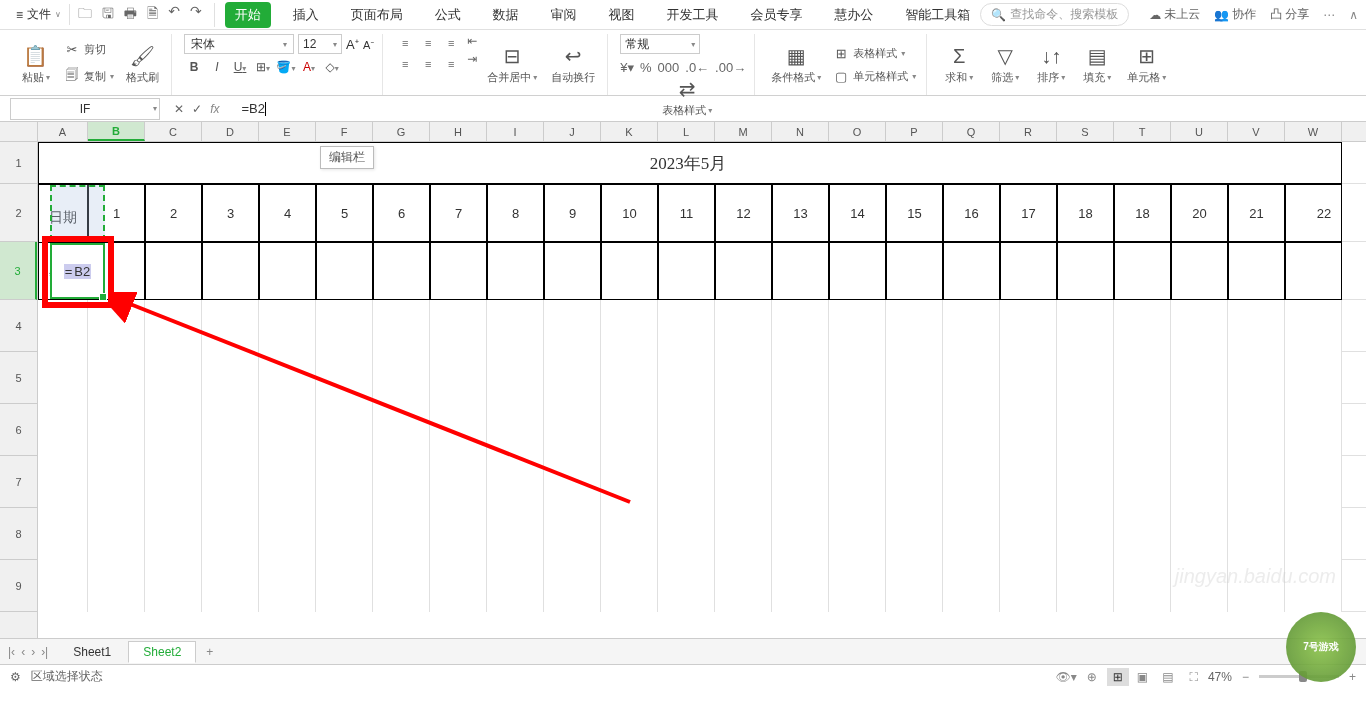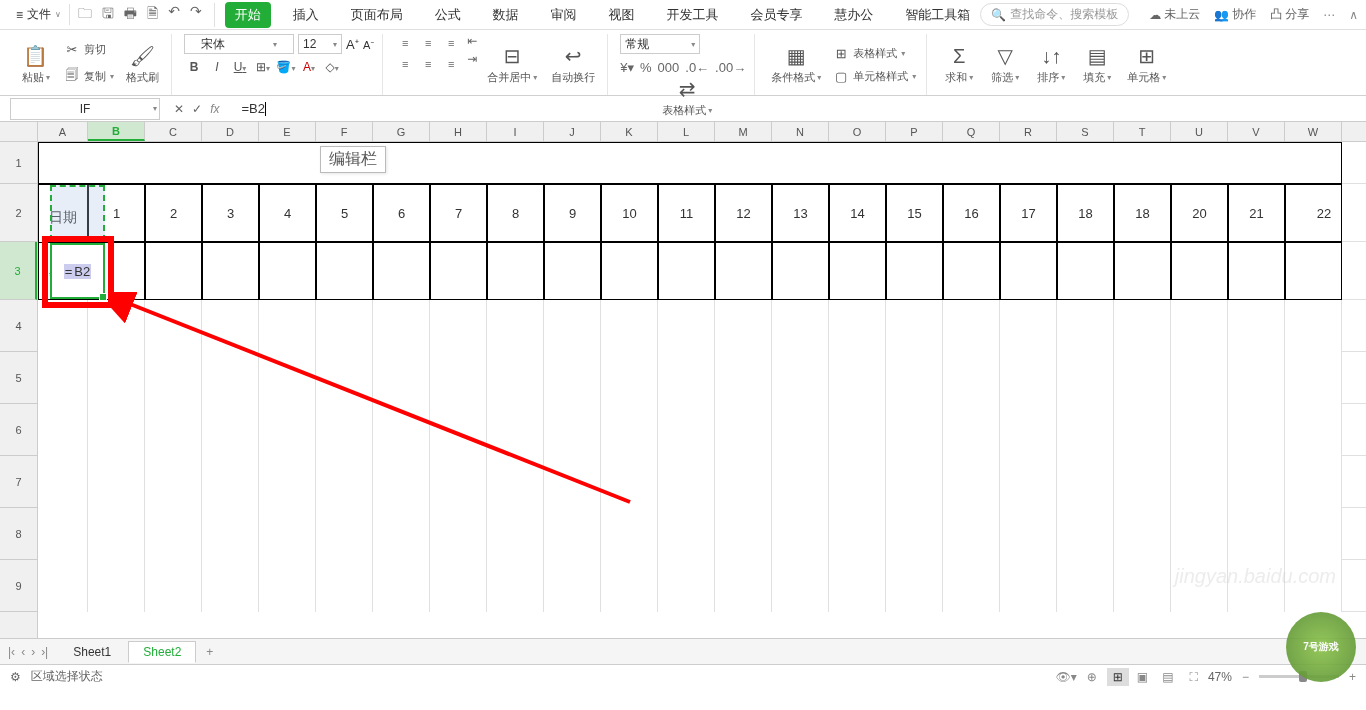--- a/index.html
+++ b/index.html
@@ -23,41 +23,41 @@
 .ribbon-group { display: flex; flex-direction: column; border-right: 1px solid #e6e6e6; padding: 0 8px; position: relative; }
 .ribbon-group.no-border { border-right: none; }
 .rg-content { display: flex; gap: 6px; flex: 1; }
 .big-btn { display: flex; flex-direction: column; align-items: center; justify-content: center; gap: 2px; padding: 2px 4px; cursor: pointer; min-width: 40px; }
 .big-btn .icon { font-size: 20px; color: #555; }
 .big-btn .lbl { font-size: 11px; color: #555; display: flex; align-items: center; gap: 2px; }
 .small-col { display: flex; flex-direction: column; gap: 4px; justify-content: center; }
 .small-btn { display: flex; align-items: center; gap: 4px; cursor: pointer; padding: 2px; font-size: 11px; color: #555; }
 .small-btn .icon { font-size: 13px; width: 16px; text-align: center; }
 .font-row { display: flex; align-items: center; gap: 4px; }
-.font-select { width: 110px; height: 20px; border: 1px solid #ccc; padding: 0 16px; font-size: 12px; display: flex; align-items: center; justify-content: space-between; }
+.font-select { width: 110px; height: 20px; border: 1px solid #ccc; padding: 0 6px; font-size: 12px; display: flex; align-items: center; justify-content: space-between; }
 .size-select { width: 44px; height: 20px; border: 1px solid #ccc; padding: 0 4px; font-size: 12px; display: flex; align-items: center; justify-content: space-between; }
 .font-btns { display: flex; gap: 3px; align-items: center; margin-top: 6px; }
 .font-btns .fb { min-width: 20px; text-align: center; cursor: pointer; color: #555; font-size: 12px; }
 .align-grid { display: grid; grid-template-columns: repeat(3, 20px); grid-template-rows: repeat(2, 18px); gap: 3px; }
 .align-grid .al { border: 1px solid transparent; display: flex; align-items: center; justify-content: center; cursor: pointer; font-size: 11px; color: #666; }
 .indent-col { display: flex; flex-direction: column; gap: 4px; }
 .num-select { width: 80px; height: 20px; border: 1px solid #ccc; padding: 0 4px; font-size: 12px; display: flex; align-items: center; justify-content: space-between; margin-bottom: 6px; }
 .num-btns { display: flex; gap: 6px; }
 .num-btns span { cursor: pointer; color: #666; font-size: 13px; }
 .dd-arrow { font-size: 8px; color: #888; }
 
 
 .formula-bar { height: 26px; display: flex; align-items: center; border-bottom: 1px solid #ccc; }
 .name-box { width: 150px; height: 22px; border: 1px solid #ccc; margin: 0 4px 0 10px; display: flex; align-items: center; justify-content: center; position: relative; }
 .name-box .dd { position: absolute; right: 2px; font-size: 8px; color: #888; }
 .fb-btns { display: flex; gap: 8px; padding: 0 10px; color: #666; }
 .fb-btns span { cursor: pointer; }
 .fx-label { font-style: italic; color: #888; margin-right: 6px; }
 .formula-input { flex: 1; padding: 0 6px; display: flex; align-items: center; font-size: 13px; }
-.formula-tooltip { position: absolute; left: 320px; top: 146px; background: #fff; border: 1px solid #bbb; padding: 2px 8px; font-size: 16px; color: #555; box-shadow: 1px 1px 3px rgba(0,0,0,0.1); z-index: 10; }
+.formula-tooltip { position: absolute; left: 320px; top: 146px; background: #fff; border: 1px solid #bbb; padding: 2px 8px; font-size: 12px; color: #555; box-shadow: 1px 1px 3px rgba(0,0,0,0.1); z-index: 10; }
 
 
 .sheet-area { position: relative; height: 516px; overflow: hidden; }
 .corner { position: absolute; left: 0; top: 0; width: 38px; height: 20px; background: #f0f0f0; border-right: 1px solid #ccc; border-bottom: 1px solid #ccc; }
 .col-headers { position: absolute; left: 38px; top: 0; right: 0; height: 20px; display: flex; background: #f0f0f0; border-bottom: 1px solid #ccc; }
 .col-headers .ch { border-right: 1px solid #ccc; display: flex; align-items: center; justify-content: center; color: #555; font-size: 11px; }
 .col-headers .ch.sel { background: #d0e8d0; color: #22ac38; font-weight: bold; border-bottom: 2px solid #22ac38; }
 .row-headers { position: absolute; left: 0; top: 20px; bottom: 0; width: 38px; background: #f0f0f0; border-right: 1px solid #ccc; }
 .row-headers .rh { border-bottom: 1px solid #ccc; display: flex; align-items: center; justify-content: center; color: #555; font-size: 11px; }
 .row-headers .rh.sel { background: #d0e8d0; color: #22ac38; border-right: 2px solid #22ac38; }
@@ -593,20 +593,21 @@
         <div class="cell" style="width: 57px; height: 52px;"></div>
         <div class="cell" style="width: 57px; height: 52px;"></div>
         <div class="cell" style="width: 57px; height: 52px;"></div>
         <div class="cell" style="width: 57px; height: 52px;"></div>
         <div class="cell" style="width: 57px; height: 52px;"></div>
         <div class="cell" style="width: 57px; height: 52px;"></div>
         <div class="cell" style="width: 57px; height: 52px;"></div>
         <div class="cell" style="width: 57px; height: 52px;"></div>
         <div class="cell" style="width: 57px; height: 52px;"></div>
       </div>
+      <div class="cell title" style="position: absolute; left: 0px; top: 0px; height: 42px; width: 1300px; border: none; background: transparent; pointer-events: none; justify-content: center;">2023年5月</div>
     </div>
 
   <div class="marching-ants" style="left:50px; top:63px; width:55px; height:56px;"></div>
 
   <div class="edit-cell" style="left:50px; top:121px; width:55px; height:56px;">
     <span style="font-size:13px; background:#cce; padding:0 1px;">=</span>
       <span style="font-size:13px; background:#cce; padding:0 1px;">B2</span>
   </div>
 
   <div class="red-box" style="left:42px; top:114px; width:72px; height:72px;"></div>

